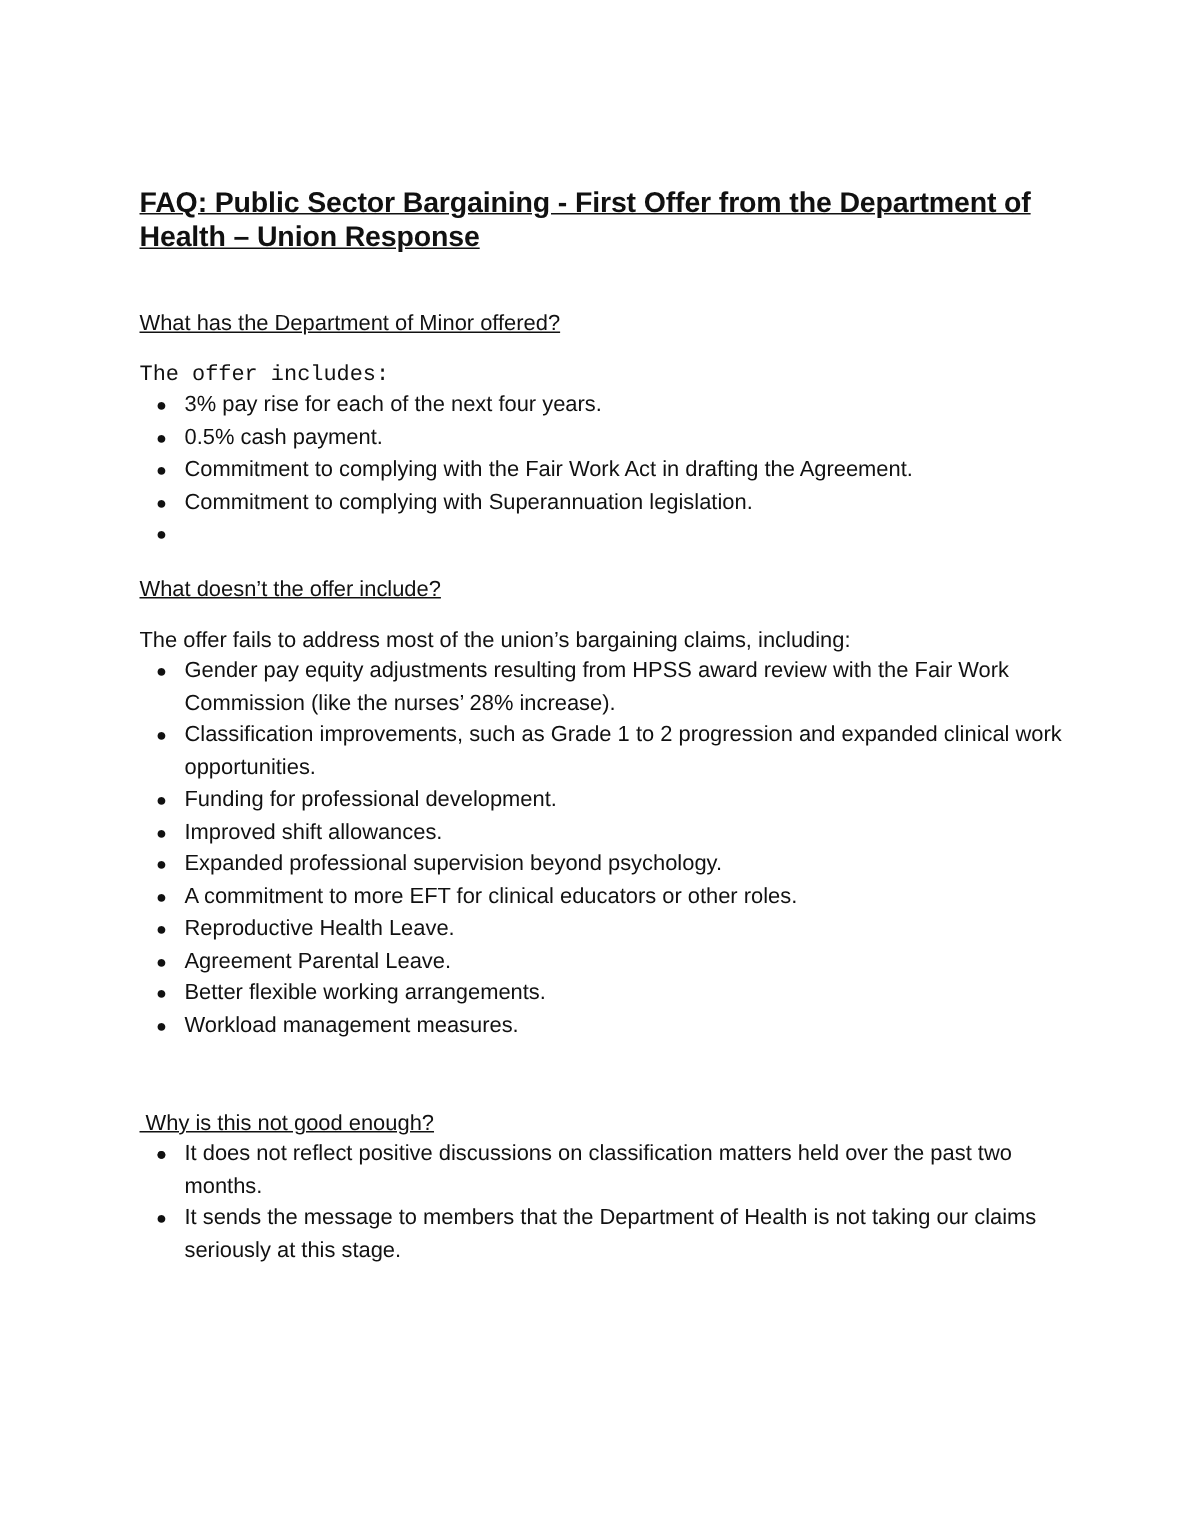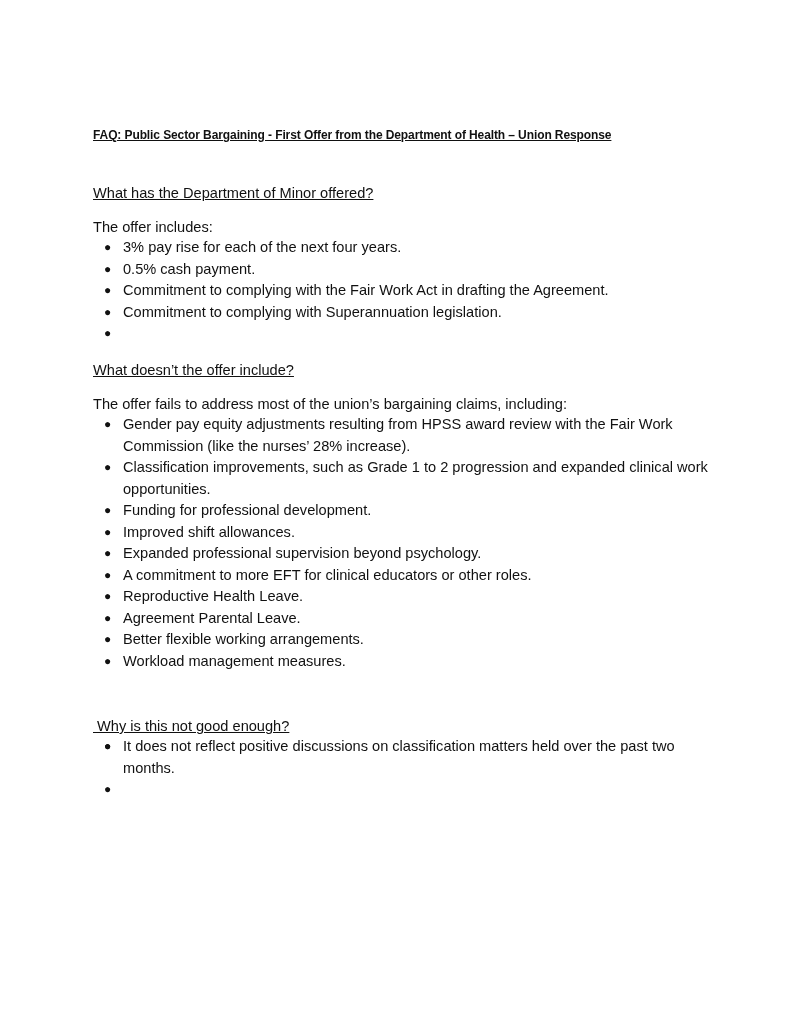--- a/index.html
+++ b/index.html
@@ -18,21 +18,21 @@
     }
     .page {
       position: absolute;
       left: 93px;
       top: 124px;
       width: 620px;
     }
     .title {
       font-weight: bold;
       text-decoration: underline;
-      font-size: 12px;
+      font-size: 19px;
       line-height: 23px;
       margin: 0;
       letter-spacing: -0.1px;
     }
     .heading {
       text-decoration: underline;
       margin: 0;
       line-height: 20px;
     }
     .para {
@@ -49,21 +49,21 @@
       padding-left: 30px;
       line-height: 21.5px;
     }
     ul.bullets li .bullet {
       position: absolute;
       left: 11px;
       top: 0;
       font-size: 12px;
     }
     .s1 { margin-top: 36px; }
-    .g1 { margin-top: 14px; }
+    .g1 { margin-top: 14px; font-family: Liberation Mono, monospace; }
     .g2 { margin-top: 14px; }
     .s2 { margin-top: 37px; }
     .g3 { margin-top: 14px; }
     .g4 { margin-top: 14px; }
     .s3 { margin-top: 10px; }
     .g5 { margin-top: 12px; }
   </style>
 </head>
 <body>
 
@@ -97,16 +97,16 @@
       <li><span class="bullet">●</span><span>Better flexible working arrangements.</span></li>
       <li><span class="bullet">●</span><span>Workload management measures.</span></li>
     </ul>
   </section>
 
   <section>
     <p class="heading s3" style="white-space: pre; margin-top: 44px;"> Why is this not good enough?</p>
     <ul class="bullets g5">
       <li><span class="bullet">●</span></li>
       <li><span class="bullet">●</span><span>It does not reflect positive discussions on classification matters held over the past two months.</span></li>
-      <li><span class="bullet">●</span></li>
+      <li><span class="bullet">●</span><span>It sends the message to members that the Department of Health is not taking our claims seriously at this stage.</span></li>
     </ul>
   </section>
 </div>
 
 </body></html>

